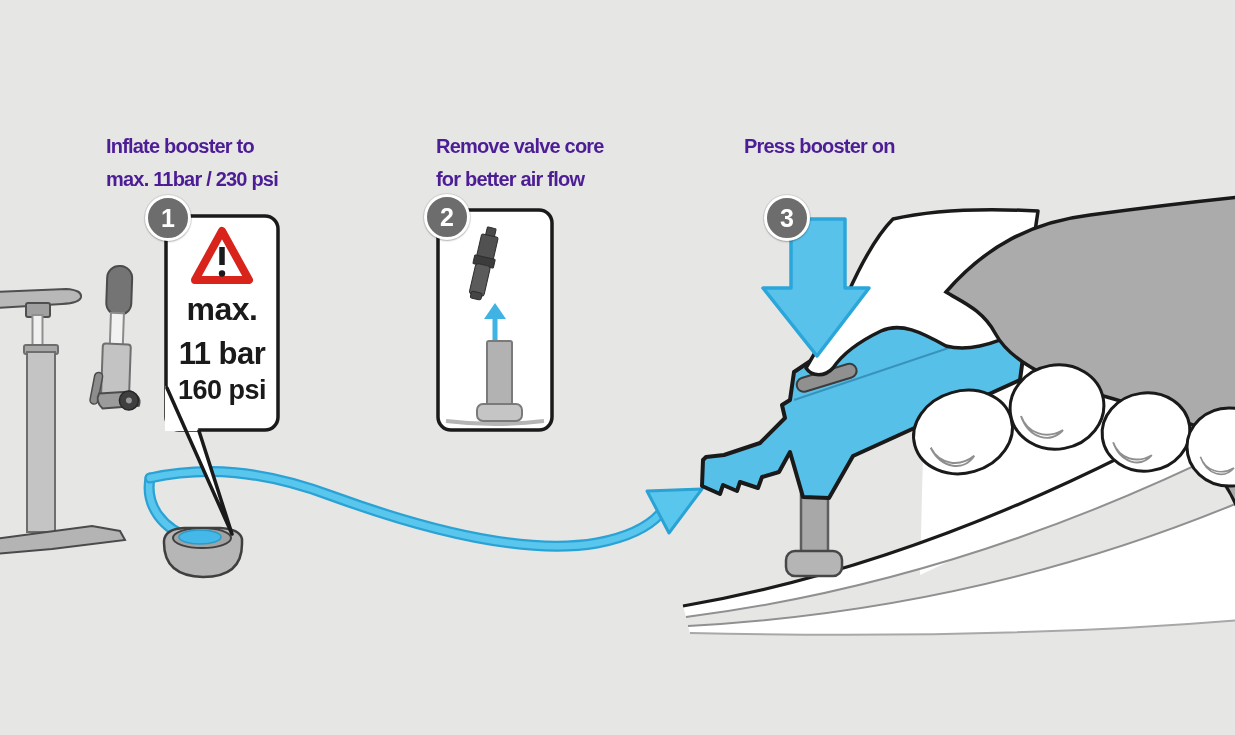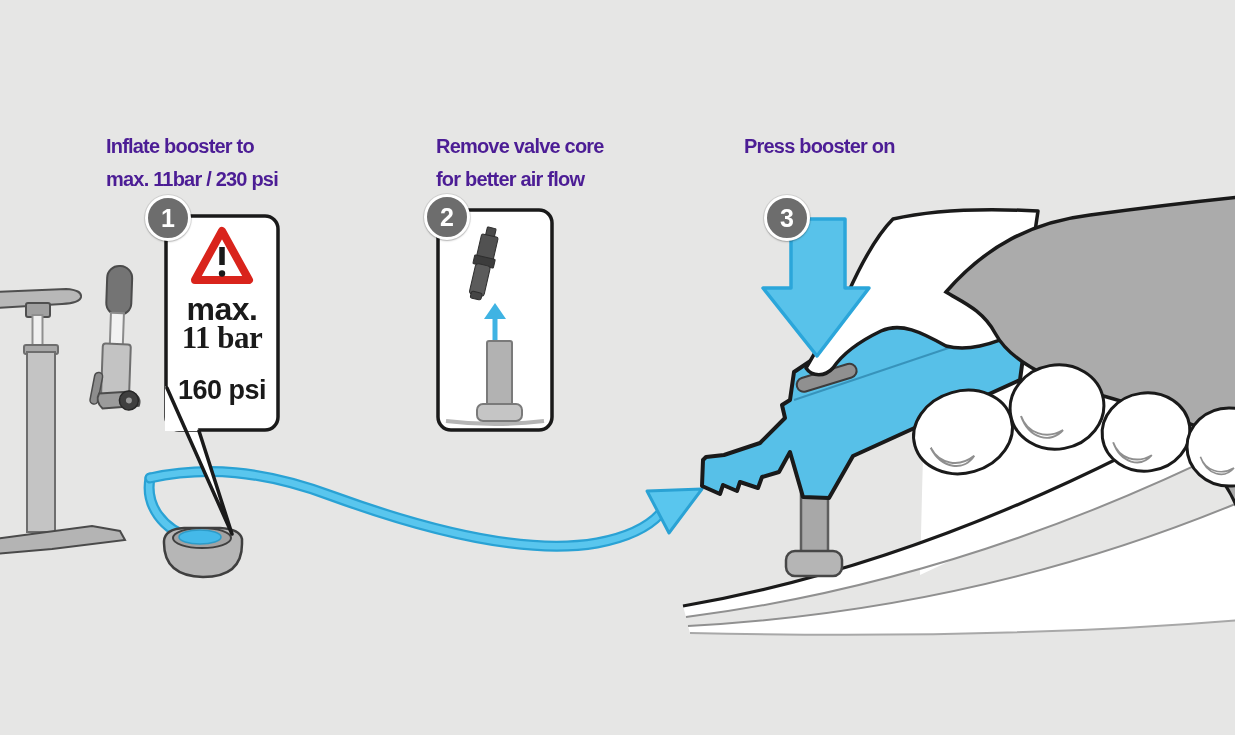--- a/index.html
+++ b/index.html
@@ -34,21 +34,21 @@
   .wtext{
     position:absolute;
     left:166px;width:112px;
     text-align:center;
     color:#1a1a1a;
     letter-spacing:-0.5px;
     font-weight:700;
     white-space:nowrap;
   }
   .wmax{top:283px;font-size:32px;margin-top:8px;}
-  .wbar{top:320px;font-size:31px;font-family:Liberation Serif, serif;}
+  .wbar{top:336px;font-size:31px;}
   .wpsi{top:375px;font-size:27px;}
 </style>
 </head>
 <body>
 
 <div class="stage">
 
   <svg width="1235" height="735" viewBox="0 0 1235 735">
 
     <g>

